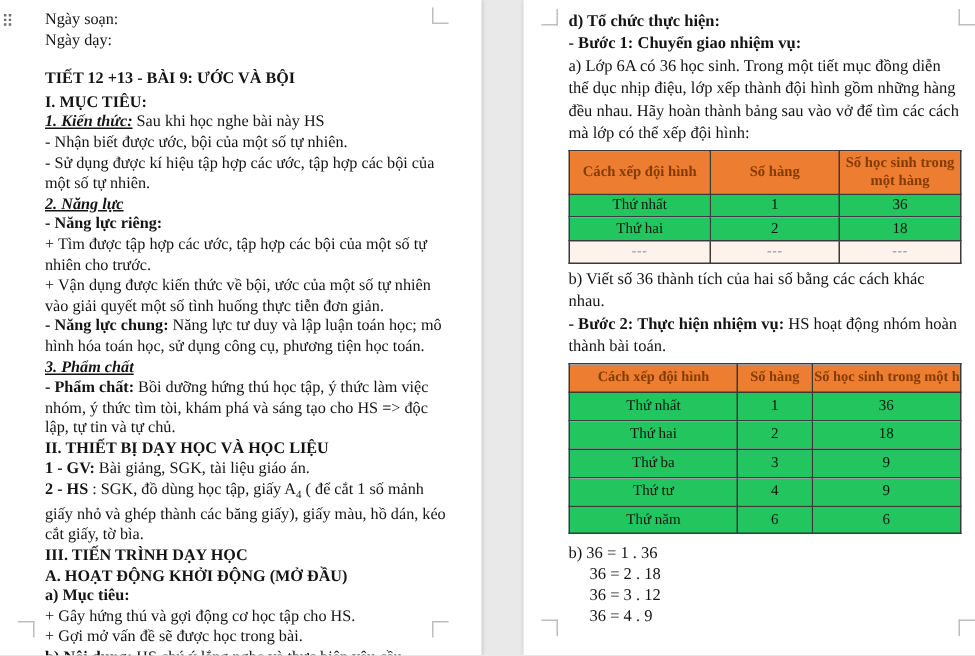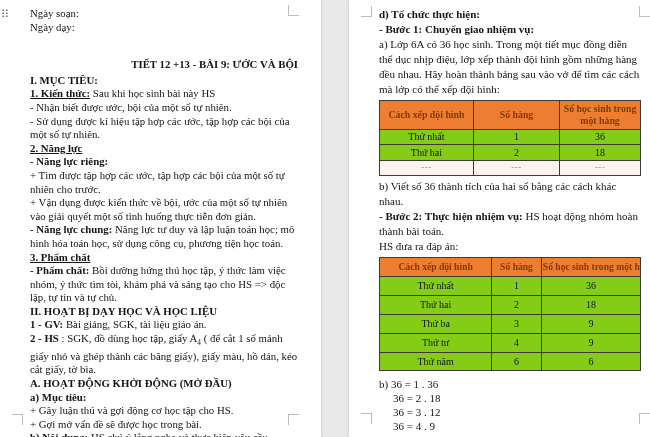--- a/index.html
+++ b/index.html
@@ -7,31 +7,31 @@
          font-family:"Liberation Serif","DejaVu Serif",serif;color:#141414;}
   .page{position:absolute;top:0;height:437px;background:#ffffff;box-shadow:0 0 3px rgba(0,0,0,.18);}
   .page-left{left:0;width:321px;}
   .page-right{left:349px;width:305px;}
 
   
   .flow-left{position:absolute;left:30px;right:23px;top:7px;font-size:10.8px;line-height:13.6px;}
   .flow-right{position:absolute;left:30px;right:13px;top:7px;font-size:11px;line-height:15px;}
   p{margin:0;}
   span.b, span.bu{font-weight:bold;}
-  span.bu{text-decoration:underline;}
+  span.bu{text-decoration:underline;font-style:italic;}
   sub{font-size:.68em;}
-  .title{text-align:right;font-weight:bold;margin-top:24px;margin-bottom:2px;}
+  .title{text-align:left;font-weight:bold;margin-top:12px;margin-bottom:2px;}
   .eq{padding-left:14px;}
   .eq-block{margin-top:7px;line-height:13.8px;}
 
   
   table{border-collapse:collapse;width:100%;table-layout:fixed;margin-top:3px;margin-bottom:3px;}
   th,td{border:1px solid #3a3a3a;text-align:center;vertical-align:middle;overflow:hidden;}
   .tbl th{background:#ED7D31;color:#833C00;font-weight:bold;}
-  .tbl td{background:#84cc16;}
+  .tbl td{background:#22c55e;}
   .tbl1 th{font-size:9.8px;line-height:11.8px;padding:2px 2px;}
   .tbl1 td{font-size:10px;line-height:11.5px;padding:1.5px 2px;}
   .tbl1 tr.dots td{background:#FDF3EC;color:#8b8b8b;font-size:9px;letter-spacing:.5px;}
   .tbl2 th{font-size:9.6px;line-height:12px;padding:3px 1px;white-space:nowrap;}
   .tbl2 td{font-size:10px;line-height:11.5px;padding:3.2px 2px;}
 
   
   .mark{position:absolute;width:10px;height:10px;}
   .mark.tl{border-right:1px solid #bdbdbd;border-bottom:1px solid #bdbdbd;}
   .mark.tr{border-left:1px solid #bdbdbd;border-bottom:1px solid #bdbdbd;}
@@ -56,36 +56,37 @@
   <div class="page page-left">
     <div class="drag-handle">⠿</div>
     <div class="mark tr pl-tr"></div>
     <div class="mark bl pl-bl"></div>
     <div class="mark br pl-br"></div>
     <div class="flow-left">
         <p><span class="">Ngày soạn:</span></p>
         <p><span class="">Ngày dạy:</span></p>
         <p class="title"><span class="b">TIẾT 12 +13 - BÀI 9: ƯỚC VÀ BỘI</span></p>
         <p><span class="b">I. MỤC TIÊU:</span></p>
-        <p><span class="bu">1. Kiến thức:</span><span class="">  Sau khi học sinh bài này HS</span></p>
+        <p><span class="bu">1. Kiến thức:</span><span class="">  Sau khi học nghe bài này HS</span></p>
         <p><span class="">- Nhận biết được ước, bội của một số tự nhiên.</span></p>
         <p><span class="">- Sử dụng được kí hiệu tập hợp các ước, tập hợp các bội của một số tự nhiên.</span></p>
         <p><span class="bu">2. Năng lực</span></p>
         <p><span class="b">- Năng lực riêng:</span></p>
         <p><span class="">+ Tìm được tập hợp các ước, tập hợp các bội của một số tự nhiên cho trước.</span></p>
         <p><span class="">+ Vận dụng được kiến thức về bội, ước của một số tự nhiên vào giải quyết một số tình huống thực tiễn đơn giản.</span></p>
         <p><span class="b">- Năng lực chung:</span><span class=""> Năng lực tư duy và lập luận toán học; mô hình hóa toán học, sử dụng công cụ, phương tiện học toán.</span></p>
         <p><span class="bu">3. Phẩm chất</span></p>
         <p><span class="b">- Phẩm chất:</span><span class=""> Bồi dưỡng hứng thú học tập, ý thức làm việc nhóm, ý thức tìm tòi, khám phá và sáng tạo cho HS =&gt; độc lập, tự tin và tự chủ.</span></p>
-        <p><span class="b">II. HOẠT BỊ DẠY HỌC VÀ HỌC LIỆU</span></p>
+        <p><span class="b">II. THIẾT BỊ DẠY HỌC VÀ HỌC LIỆU</span></p>
         <p><span class="b">1 - GV:</span><span class="">  Bài giảng, SGK, tài liệu giáo án.</span></p>
         <p><span class="b">2 - HS</span><span class=""> :  SGK, đồ dùng học tập, giấy A</span><sub class="sub">4</sub><span class=""> (  để cắt 1 số mảnh giấy nhỏ và ghép thành các băng giấy), giấy màu, hồ dán, kéo cắt giấy, tờ bìa.</span></p>
+        <p><span class="b">III. TIẾN TRÌNH DẠY HỌC</span></p>
         <p><span class="b">A. HOẠT ĐỘNG KHỞI ĐỘNG (MỞ ĐẦU)</span></p>
         <p><span class="b">a) Mục tiêu:</span></p>
-        <p><span class="">+ Gây luận thú và gợi động cơ học tập cho HS.</span></p>
+        <p><span class="">+ Gây hứng thú và gợi động cơ học tập cho HS.</span></p>
         <p><span class="">+ Gợi mở vấn đề sẽ được học trong bài.</span></p>
         <p><span class="b">b) Nội dung:</span><span class=""> HS chú ý lắng nghe và thực hiện yêu cầu.</span></p>
       </div>
   </div>
 
   <div class="page page-right">
     <div class="mark tl pr-tl"></div>
     <div class="mark tr pr-tr"></div>
     <div class="mark bl pr-bl"></div>
     <div class="mark br pr-br"></div>
@@ -123,21 +124,20 @@
             <tr class="dots">
               <td>---</td>
               <td>---</td>
               <td>---</td>
             </tr>
           </tbody>
         </table>
       <div>
           <p><span class="">b) Viết số 36 thành tích của hai số bằng các cách khác nhau.</span></p>
           <p><span class="b">- Bước 2: Thực hiện nhiệm vụ:</span><span class=""> HS hoạt động nhóm hoàn thành bài toán.</span></p>
-          <p><span class="">HS đưa ra đáp án:</span></p>
         </div>
       <table class="tbl tbl2">
           <colgroup>
             <col style="width: 43%;">
             <col style="width: 19%;">
             <col style="width: 38%;">
           </colgroup>
           <thead>
             <tr>
               <th>Cách xếp đội hình</th>

